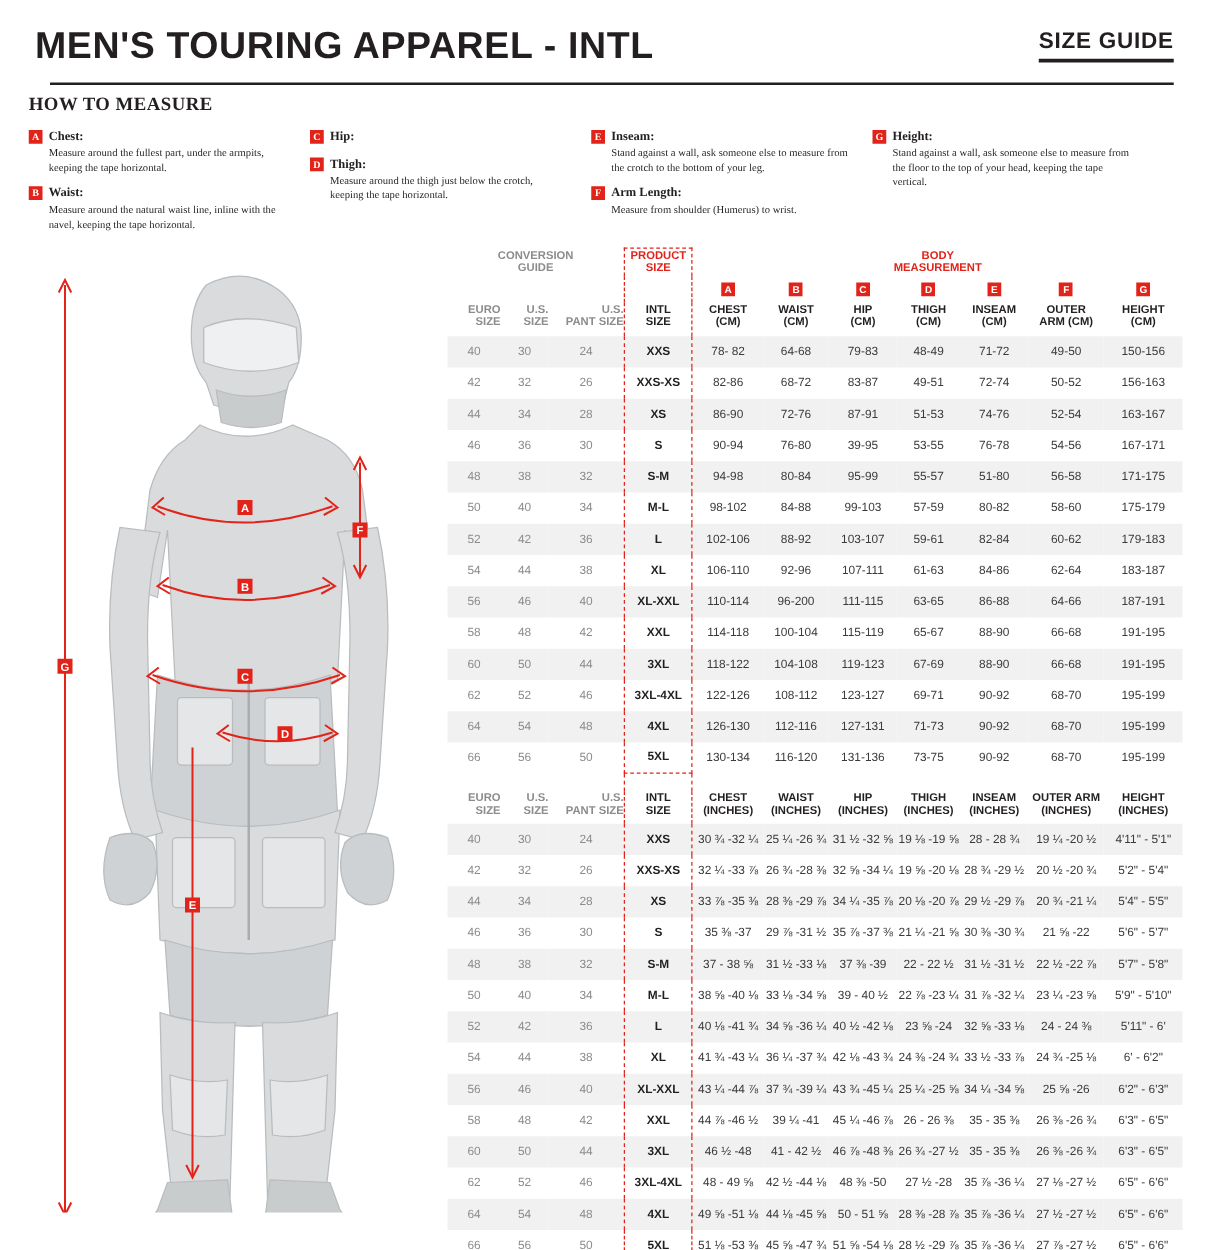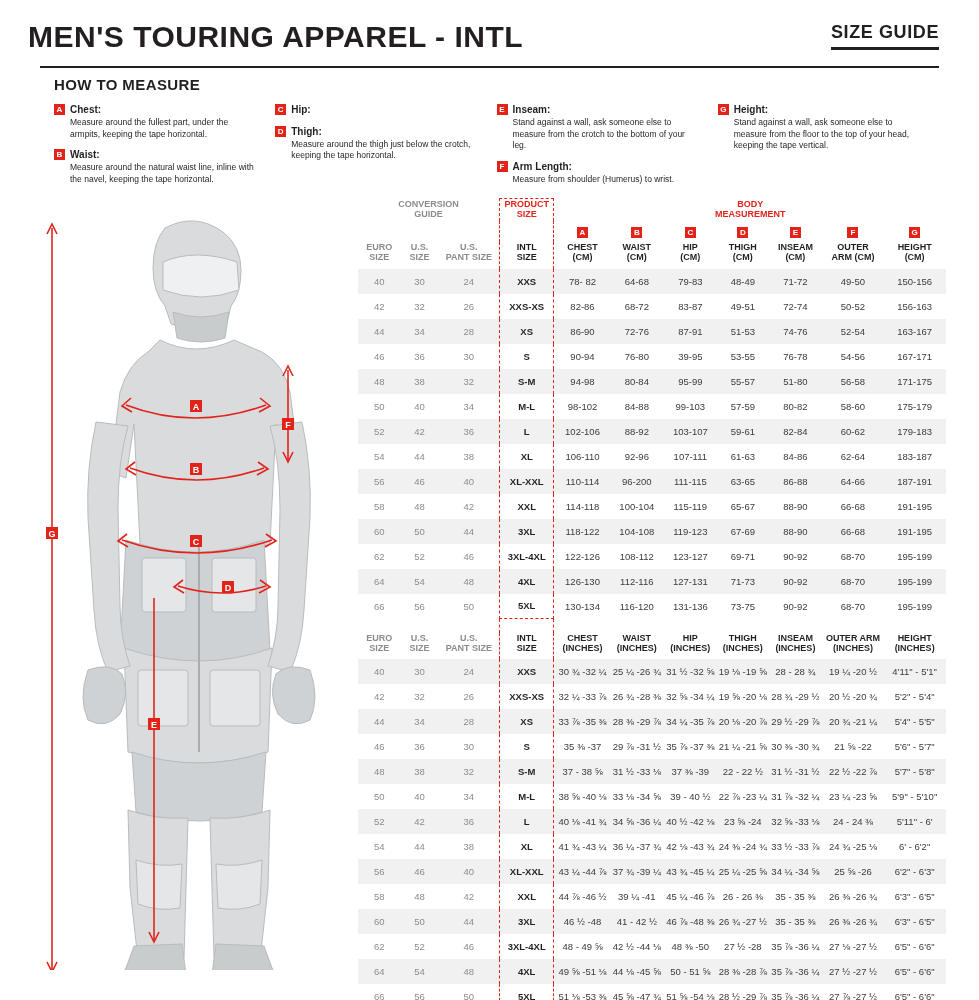--- a/index.html
+++ b/index.html
@@ -24,21 +24,21 @@
   }
   .sizeguide {
     font-size: 18px; font-weight: bold; letter-spacing: .6px;
     padding-bottom: 4px; border-bottom: 3px solid #231f20; color:#231f20;
   }
   .rule {
     position:absolute; left:40px; right:40px; top:66px; height:2px; background:#231f20;
   }
 
   
-  .howto { position:absolute; left:54px; top:76px; right:40px; }
+  .howto { position:absolute; left:23px; top:76px; right:40px;font-family:Liberation Serif, serif; }
   .howto-title { font-size:15px; font-weight:bold; letter-spacing:.4px; margin-bottom:10px; }
   .measure-cols { display:flex; gap:0px; }
   .mcol { width:225px; padding-right:18px; }
   .mitem { margin-bottom:8px; display:flex; }
   .badge {
     flex:0 0 auto;
     width:11px; height:11px; background:#e2231a; color:#fff;
     font-size:8px; font-weight:bold; line-height:11px; text-align:center;
     margin-right:5px; margin-top:1px;
   }
@@ -62,21 +62,21 @@
   .letter-row td { text-align:center; height:14px; vertical-align:bottom; padding-bottom:3px; }
   .lbadge {
     display:inline-block; width:11px; height:11px; background:#e2231a; color:#fff;
     font-size:8px; font-weight:bold; line-height:11px; text-align:center;
   }
 
   .hdr-row td {
     font-size:9px; font-weight:bold; text-align:center; color:#231f20;
     line-height:1.15; padding-bottom:6px; vertical-align:bottom;
   }
-  .hdr-row td.gray { color:#8c8c8c; font-weight:bold; }
+  .hdr-row td.gray { color:#8c8c8c; font-weight:bold;text-align:right; }
 
   .data-row td {
     font-size:9.5px; text-align:center; height:25px; vertical-align:middle; color:#3b3b3b;
   }
   .data-row td.gray { color:#8c8c8c; }
   .data-row.alt td { background:#f1f1f1; }
   .data-row td.intl { font-weight:bold; color:#231f20; }
 
   .prodcol { border-left:1px dashed #e2231a; border-right:1px dashed #e2231a; }
   .prod-top { border-top:1px dashed #e2231a; }

